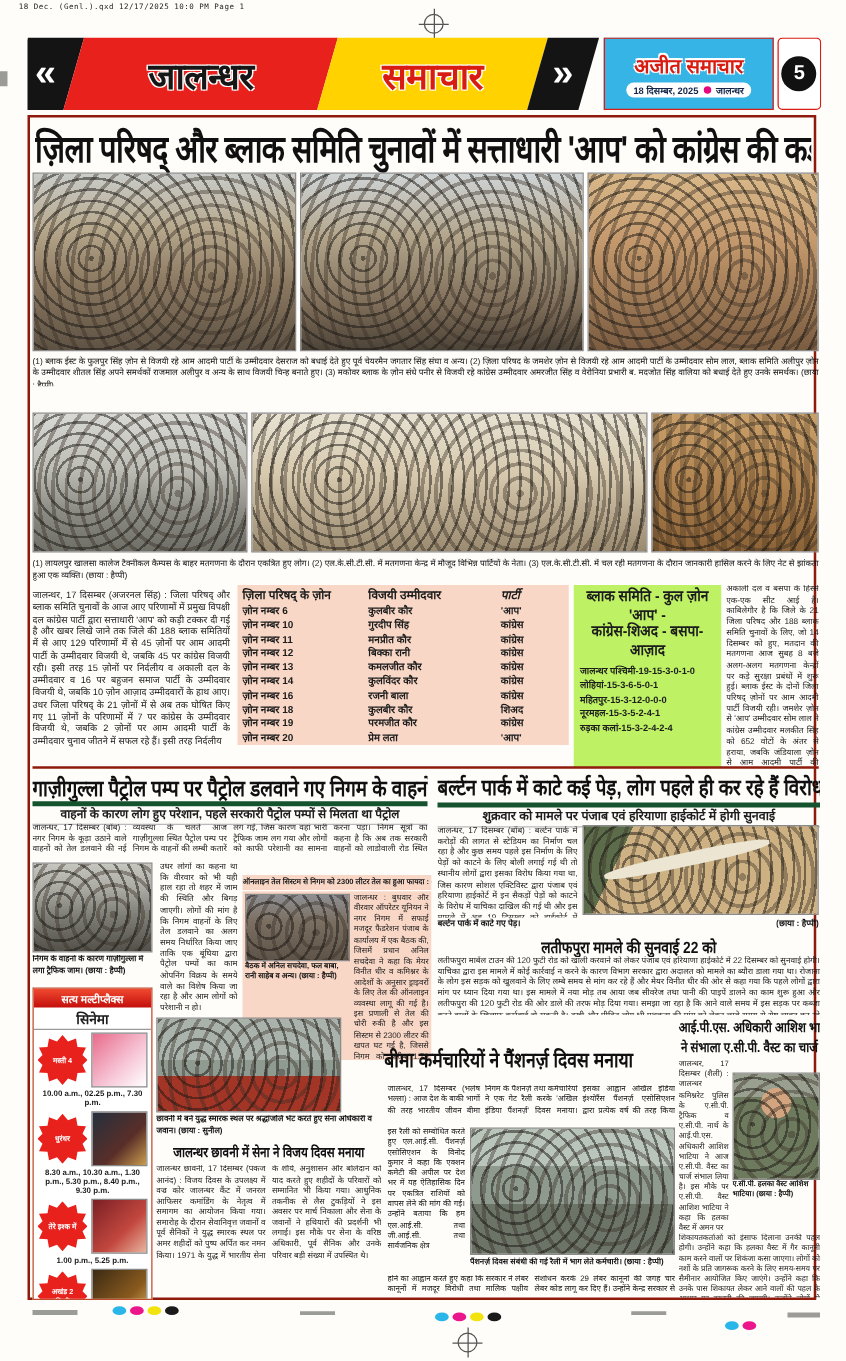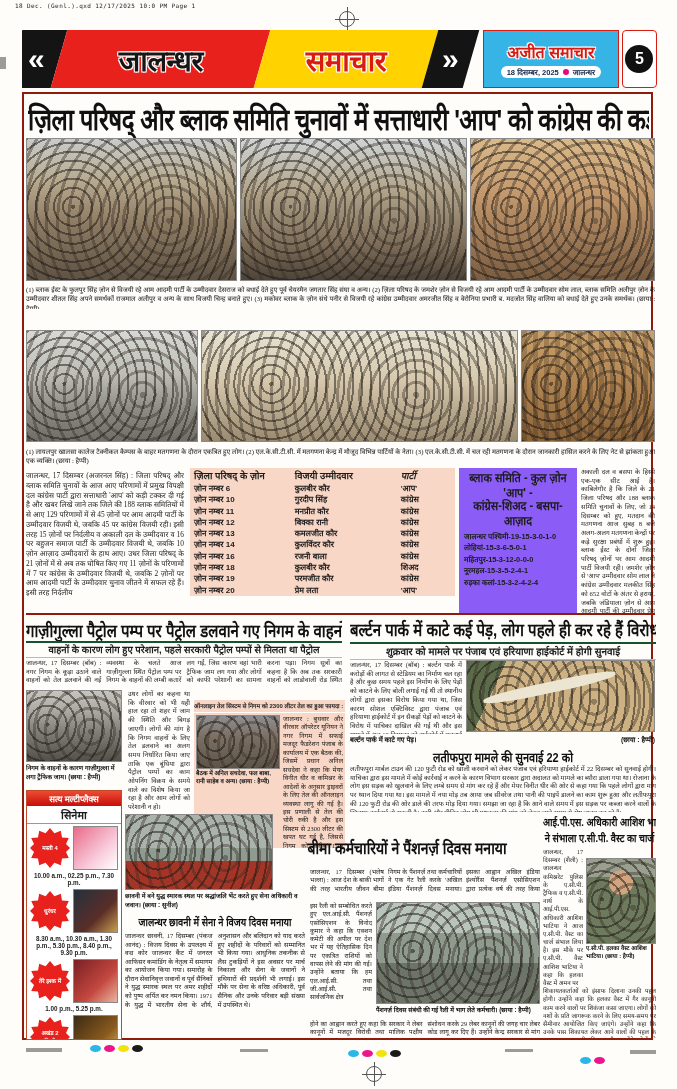--- a/index.html
+++ b/index.html
@@ -1,20 +1,20 @@
 <!DOCTYPE html>
 <html><head>
 <meta charset="utf-8">
 <style>
   html,body{margin:0;padding:0;background:#e9e7e2;}
   #page{position:relative;width:677px;height:1089px;background:#fefdfa;overflow:hidden;
         font-family:"Liberation Sans",sans-serif;color:#1c1c1c;}
   .abs{position:absolute;}
   .nowrap{white-space:nowrap;overflow:hidden;}
-  .just{text-align:justify;overflow:hidden;font-family:Liberation Serif, serif;}
+  .just{text-align:justify;overflow:hidden;}
   
   .printline{font-family:"DejaVu Sans Mono",monospace;font-size:6px;color:#222;letter-spacing:.4px;}
   .regmark{width:14px;height:14px;border:1px solid #555;border-radius:50%;}
   .regmark::before{content:"";position:absolute;left:50%;top:-5px;width:1px;height:24px;background:#555;}
   .regmark::after{content:"";position:absolute;top:50%;left:-5px;height:1px;width:24px;background:#555;}
   .graybar{background:#9b9b98;}
   .cmyk{display:flex;gap:3px;}
   .cmyk i{display:block;width:11px;height:7px;border-radius:50%;}
   
   #masthead{left:22px;top:30px;width:635px;height:58px;display:flex;overflow:hidden;}
@@ -35,21 +35,21 @@
   .dot{width:6px;height:6px;border-radius:50%;background:#e5097f;}
   #pagebadge{width:36px;height:100%;background:#fff;border:1px solid #d91c12;box-sizing:border-box;
              display:flex;align-items:center;justify-content:center;border-radius:4px;}
   #pagebadge>div{width:28px;height:28px;border-radius:50%;background:#111;color:#fff;font-size:16px;
                  font-weight:800;display:flex;align-items:center;justify-content:center;}
   
   #frame{left:22px;top:92px;width:631px;height:948px;border:2px solid #8e1b0c;box-sizing:border-box;}
   .lead-head{font-size:24px;font-weight:800;text-align:center;letter-spacing:-.5px;color:#101010;
              transform:scaleY(1.25);transform-origin:top;}
   .sec-head{font-weight:800;text-align:center;color:#101010;transform:scaleY(1.18);transform-origin:top;}
-  .subhead{font-weight:700;text-align:center;color:#1d1d1d;border-top:2px solid #14532d;border-bottom:1px solid #b9b9b9;}
+  .subhead{font-weight:700;text-align:center;color:#1d1d1d;border-top:4px solid #14532d;border-bottom:1px solid #b9b9b9;}
   .body{font-size:7px;line-height:1.32;}
   .caption{font-weight:700;color:#111;line-height:1.4;overflow:hidden;}
   .hr-maroon{background:#8e1b0c;}
   
   .ph{border:1px solid #8a8a8a;overflow:hidden;box-sizing:border-box;}
   .ph::after{content:"";position:absolute;inset:0;
      background:repeating-radial-gradient(circle at 22% 48%,rgba(25,22,18,.5) 0 2px,transparent 2px 9px),
                 repeating-radial-gradient(circle at 68% 58%,rgba(55,45,35,.4) 0 3px,transparent 3px 11px);}
   .ph-crowd{background:linear-gradient(180deg,#c9ccc9,#b7a98e 30%,#8d7a62 60%,#5e5244);}
   .ph-crowd2{background:linear-gradient(180deg,#cfd4d6,#b3a68c 35%,#7d6c58 75%,#4c4338);}
@@ -64,21 +64,21 @@
   .ph-trees::before{content:"";position:absolute;left:8%;top:30%;width:72%;height:16%;background:#ece5d2;
                     transform:rotate(-12deg);border-radius:40%;z-index:1;}
   .ph-memorial{background:linear-gradient(180deg,#aab3ab 0 45%,#8f9a90 45% 62%,#a33527 62%);}
   .ph-rally{background:linear-gradient(180deg,#b9c4bb 0 30%,#8f9a8f 30% 60%,#6c7468 60%);}
   .ph-portrait{background:radial-gradient(circle at 50% 28%,#d2a580 0 17%,rgba(0,0,0,0) 18%),
                linear-gradient(180deg,#9aa08f 0 22%,#6e7a5e 22%);}
   
   #results{background:#f8d7c6;font-weight:700;border-collapse:collapse;}
   #results th{font-size:9.5px;text-align:left;padding:1px 4px;}
   #results td{font-size:8px;padding:0 4px;line-height:11.3px;}
-  #blockbox{background:#8b5cf6;box-sizing:border-box;padding:4px 3px;text-align:center;}
+  #blockbox{background:#bef264;box-sizing:border-box;padding:4px 3px;text-align:center;}
   .blocktitle{font-size:11px;font-weight:800;line-height:1.25;transform:scaleY(1.1);}
   .blockrow{font-size:7.4px;font-weight:700;text-align:left;line-height:1.55;padding-left:2px;}
   
   .pinkbox{background:#f8d7c6;}
   
   #cinema{border:1px solid #c04a2a;box-sizing:border-box;background:#fff;overflow:hidden;}
   #cin-name{background:linear-gradient(180deg,#f04a30,#c40f0c);color:#fff;font-size:8.5px;font-weight:800;
             text-align:center;padding:2px 0;}
   #cin-label{font-size:11px;font-weight:800;text-align:center;border-bottom:1px solid #999;padding:1px 0;}
   .movie{padding:2px 3px 0 3px;}

